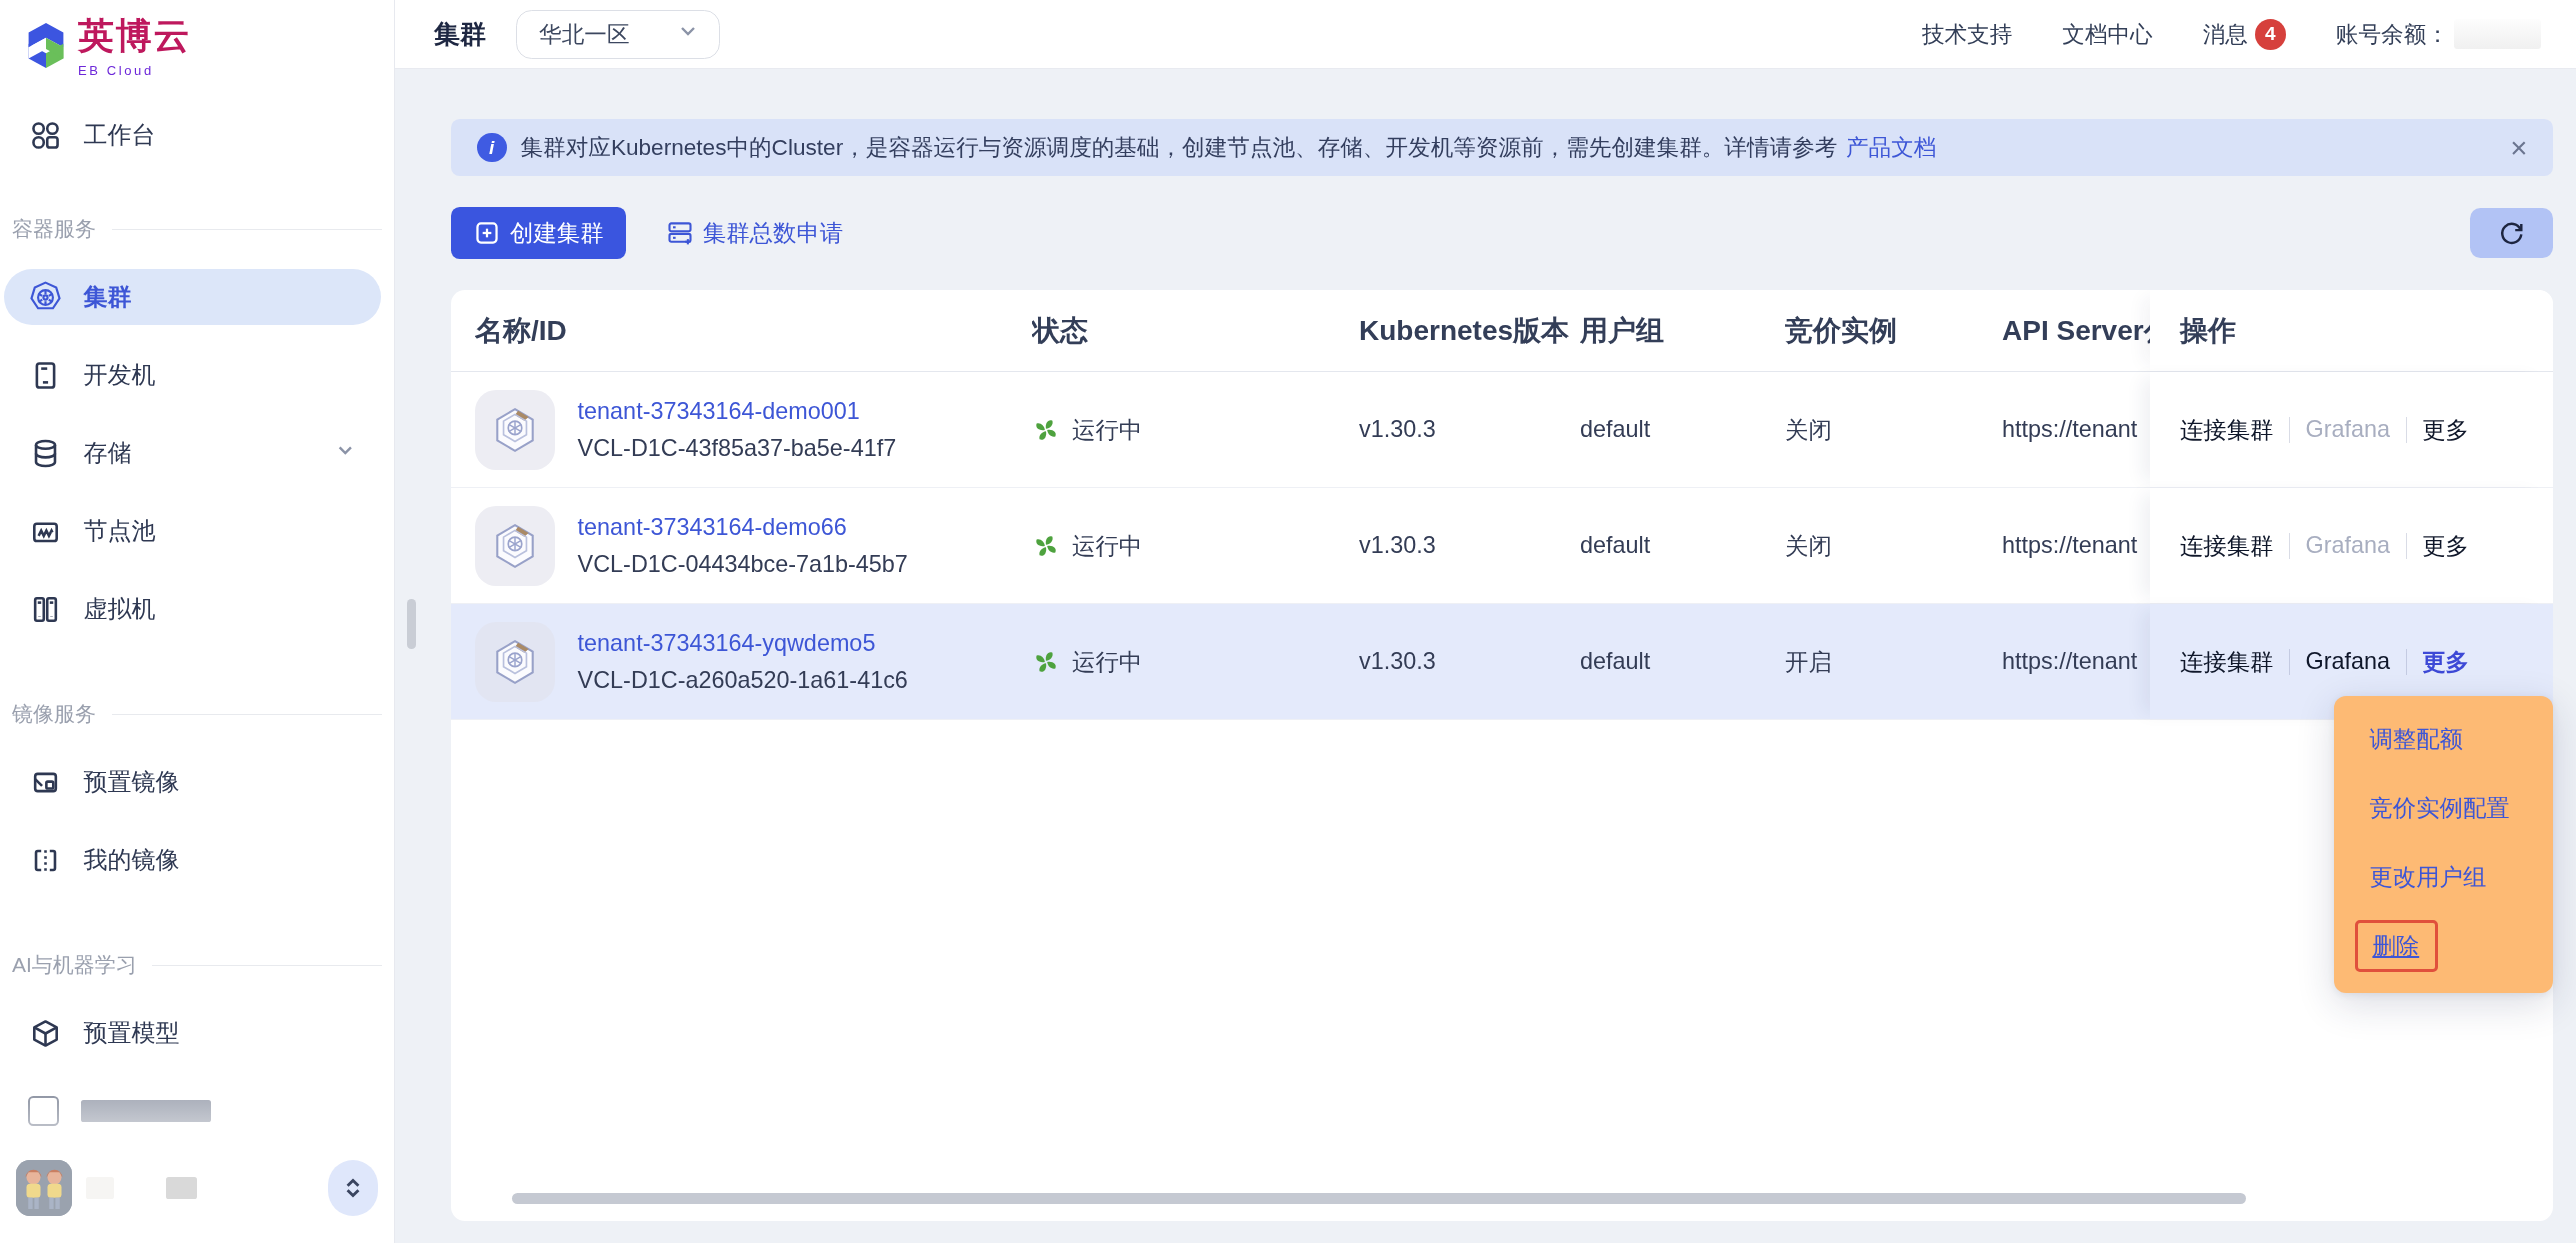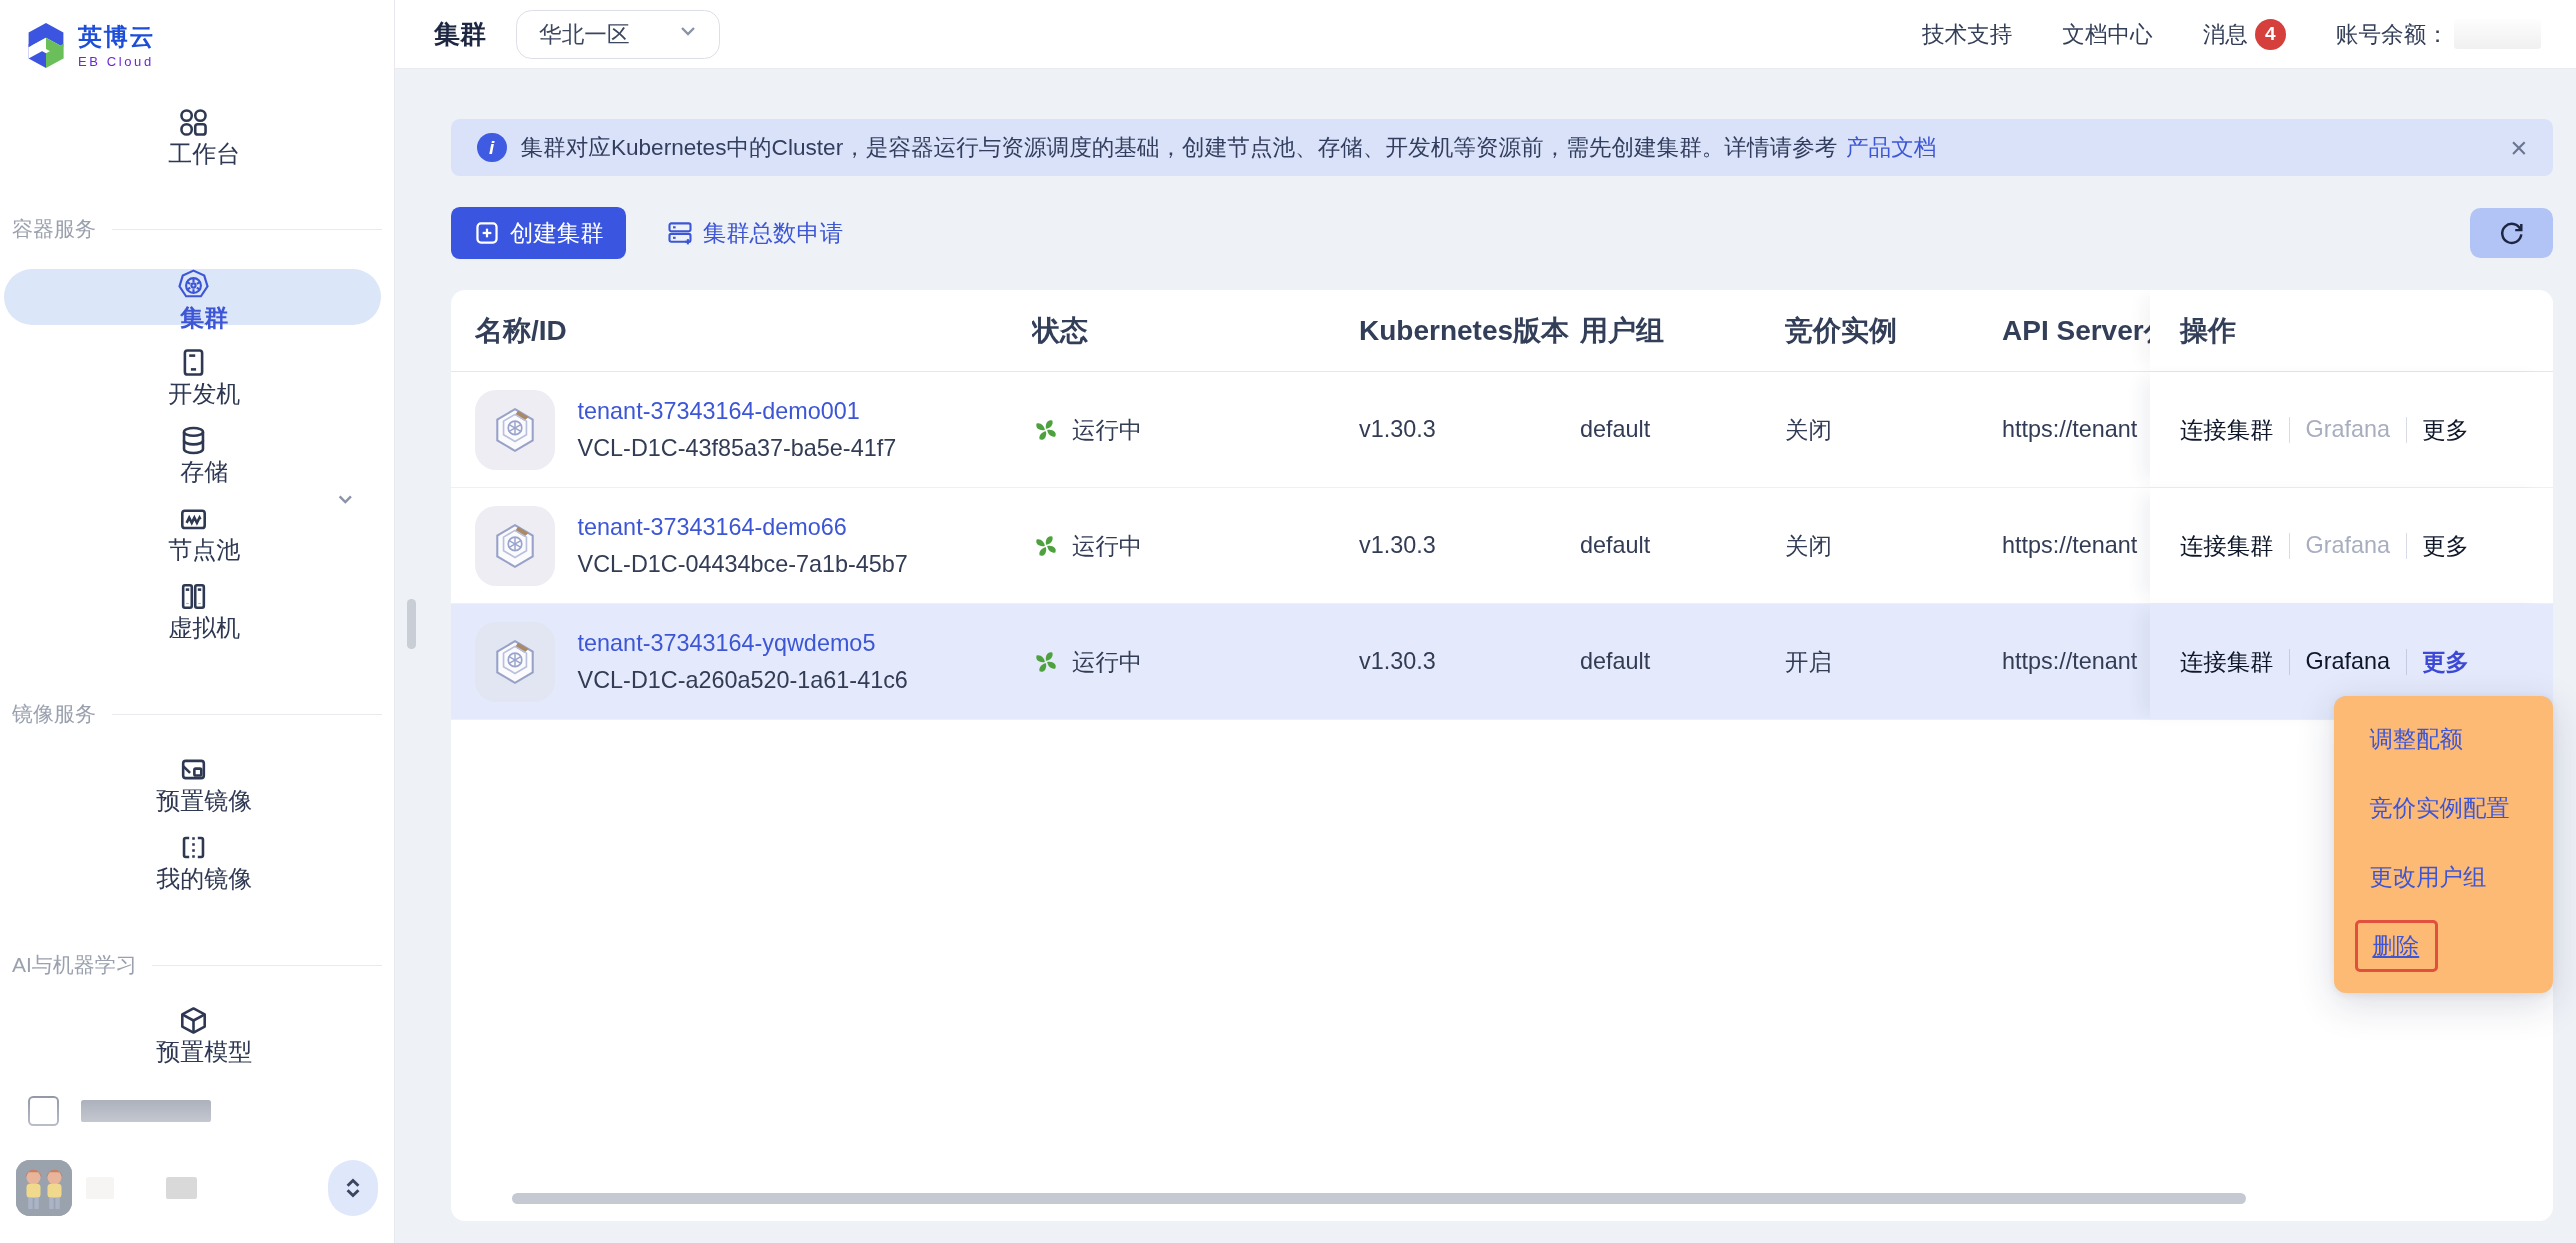--- a/index.html
+++ b/index.html
@@ -4,24 +4,24 @@
 <style>
   * { margin:0; padding:0; box-sizing:border-box; }
   html,body { width:2576px; height:1244px; overflow:hidden; }
   body { font-family:"Liberation Sans","DejaVu Sans",sans-serif; color:#333e58; background:#eef1f6; }
   .app { display:flex; width:100%; height:100%; }
 
   
   .sidebar { position:relative; width:395px; height:100%; background:#ffffff; border-right:0.9px solid #e7e9ef; flex:0 0 395px; z-index:30; }
   .logo-row { display:flex; align-items:center; gap:12px; padding:14px 0 0 26px; height:76px; }
   .logo-mark { width:40px; height:49px; }
-  .brand-name { font-size:24px; font-weight:bold; color:#1d4ed8; letter-spacing:1.7px; }
+  .brand-name { font-size:36px; font-weight:bold; color:#be185d; letter-spacing:1.7px; }
   .brand-sub { font-size:13px; color:#6d28d9; letter-spacing:2.6px; margin-top:1.7px; }
   .nav { padding-top:31px; }
-  .nav-item { display:flex; align-items:center; height:56px; margin:0 13px 22px 3.5px; padding-left:24px; border-radius:28px; font-size:24px; color:#2e3852; cursor:pointer;flex-direction:column; }
+  .nav-item { display:flex; align-items:center; height:56px; margin:0 13px 22px 3.5px; padding-left:24px; border-radius:28px; font-size:24px; color:#2e3852; cursor:pointer; }
   .nav-item .nicon { width:35px; height:35px; margin-right:21px; display:flex; align-items:center; justify-content:center; color:#2e3852; }
   .nav-item.active { background:#dce6f9; color:#3d56d6; font-weight:bold; }
   .nav-item.active .nicon { color:#3d56d6; }
   .nav-item .chev { margin-left:auto; margin-right:24px; color:#8b93a7; }
   .section-row { display:flex; align-items:center; margin:52px 12px 26px 12px; }
   .section-row .slabel { font-size:21px; color:#9aa0ae; white-space:nowrap; }
   .section-row .rule { flex:1; height:0.9px; background:#e8eaee; margin-left:15.6px; }
   .fade-item { display:flex; align-items:center; height:56px; margin:0 13px 0 3.5px; padding-left:24px; opacity:.55; }
   .fade-item .bar1 { width:31px; height:29.5px; border:2.6px solid #3a445f; border-radius:5.2px; }
   .fade-item .bar2 { width:130px; height:22.6px; background:#3a445f; opacity:.8; margin-left:22.6px; border-radius:2.6px; }

